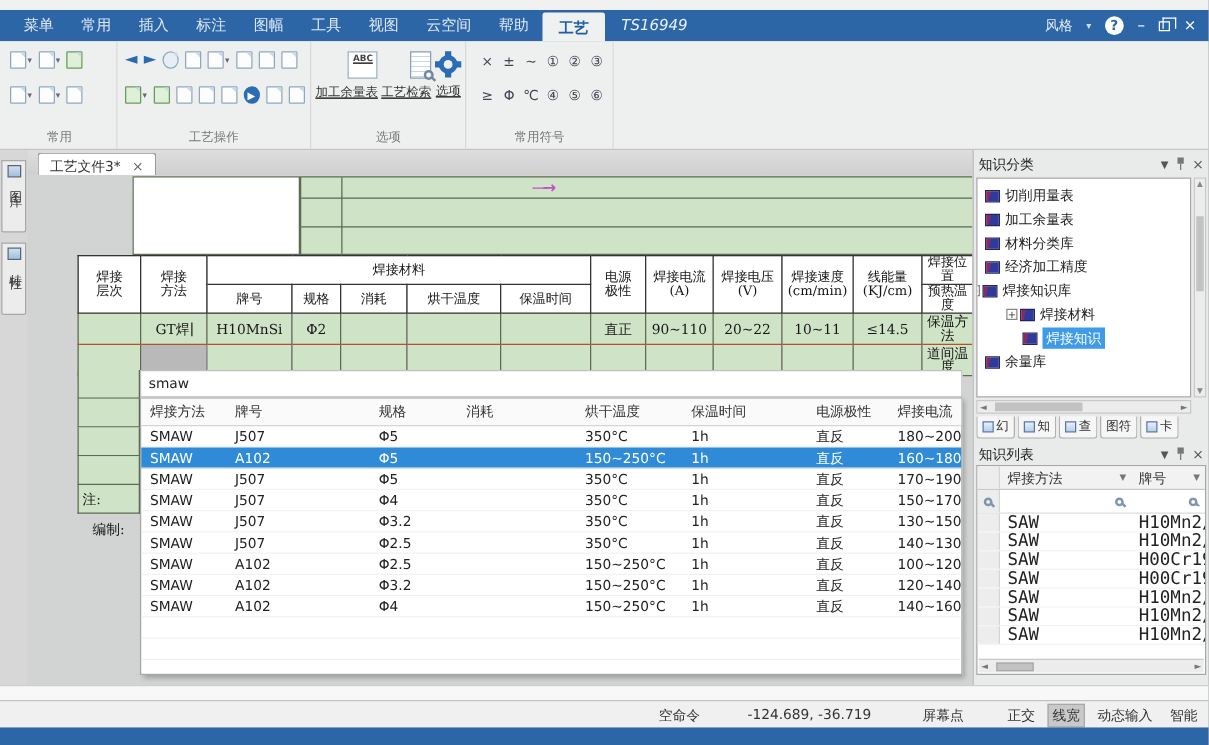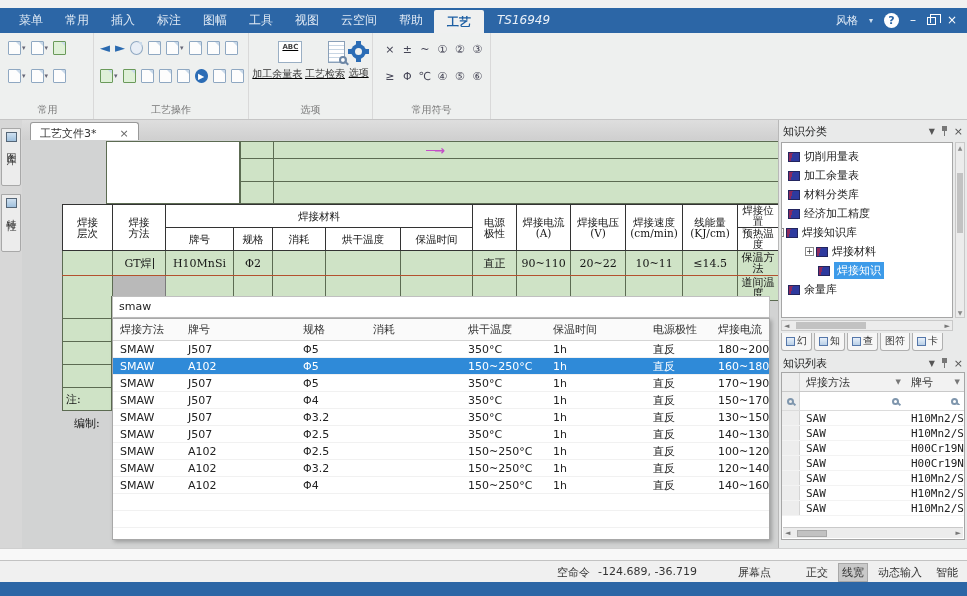--- a/index.html
+++ b/index.html
@@ -64,21 +64,21 @@
   .gear .hole { position:absolute; inset:4px; background:#eef0ef; border-radius:50%; z-index:1; }
   .symbol-grid { position:absolute; top:10px; left:8px; right:4px; display:grid;
                  grid-template-columns:repeat(6,1fr); row-gap:14px; }
   .sym-btn { font-size:11px; color:#445; text-align:center; cursor:default; }
 
   
   .tabbar { position:absolute; left:22px; top:120px; width:756px; height:23px;
             background:linear-gradient(#dedede,#cdcdcd); }
   .doc-tab { position:absolute; left:8px; top:2px; height:21px; background:#fff;
              border:1px solid #999; border-bottom:none; border-radius:3px 3px 0 0;
-             font-size:11px; color:#333; padding:0 9px; display:flex; align-items:center; gap:23px; }
+             font-size:11px; color:#333; padding:0 9px; display:flex; align-items:center; gap:9px; }
   .doc-tab .close { color:#666; font-size:11px; }
   .side-strip { position:absolute; left:0; top:120px; width:22px; height:440px; background:#d7d7d7; }
   .side-tab { position:absolute; left:1px; width:20px; background:#ececec; border:1px solid #a8a8a8;
               border-radius:0 0 2px 2px; display:flex; flex-direction:column; align-items:center;
               padding-top:3px; gap:3px; }
   .st1 { top:8px; height:58px; } .st2 { top:74px; height:58px; }
   .side-icon { width:11px; height:10px; border:1px solid #567; background:linear-gradient(#cfe0f0,#9fc0dd); }
   .side-tab .vtxt { writing-mode:vertical-rl; font-size:10px; color:#333; letter-spacing:2px; }
 
   
@@ -155,41 +155,41 @@
   .ptab { display:flex; align-items:center; gap:2px; background:#f6f6f6; border:1px solid #b0b0b0;
           border-radius:0 0 3px 3px; border-top:none; padding:1px 4px 2px; font-size:10px; color:#333; }
   .tab-ic { width:9px; height:9px; border:1px solid #5577aa; background:linear-gradient(#e8f0fa,#b8cfe6); }
 
   .list-box { position:absolute; left:2px; top:252px; width:184px; height:168px; background:#fff;
               border:1px solid #a6a6a6; overflow:hidden; }
   .kl-head { display:flex; height:19px; background:#f2f2f2; border-bottom:1px solid #c9c9c9;
              align-items:center; color:#333; }
   .kl-filter { display:flex; height:19px; border-bottom:1px solid #dcdcdc; align-items:center; }
   .kl-row { display:flex; height:15px; align-items:center; color:#222;
-            font-family:"DejaVu Sans Mono", monospace; font-size:11px; border-bottom:1px solid #f3f3f3; }
+            font-family:"DejaVu Sans Mono", monospace; font-size:14px; border-bottom:1px solid #f3f3f3; }
   .kc0 { width:18px; align-self:stretch; background:#ededed; border-right:1px solid #d5d5d5; }
   .kc1 { width:105px; padding-left:6px; display:flex; align-items:center; }
   .kc2 { flex:1; padding-left:6px; display:flex; align-items:center; overflow:hidden; white-space:nowrap; }
   .sort-caret { margin-left:auto; margin-right:4px; font-size:7px; color:#777; }
   .fmag { position:relative; display:inline-block; width:7px; height:7px; border:2px solid #7f96ad;
           border-radius:50%; margin-left:auto; margin-right:6px; }
   .fmag::after { content:""; position:absolute; width:4px; height:2px; background:#7f96ad;
                  transform:rotate(45deg); right:-4px; bottom:-2px; }
   .kl-hscroll { position:absolute; left:1px; right:1px; bottom:1px; height:11px; background:#ececec;
                 border-top:1px solid #c9c9c9; font-size:7px; color:#777; }
   .kl-hthumb { position:absolute; left:14px; top:2px; width:30px; height:7px; background:#c2c2c2;
                border:1px solid #a8a8a8; }
 
   
   .cmd-band { position:absolute; left:0; top:548px; width:967px; height:12px; background:#f8f8f8;
               border-top:1px solid #cfcfcf; }
   .statusbar { position:absolute; left:0; top:560px; width:967px; height:22px; background:#f0f0f0;
                border-top:1px solid #c2c2c2; font-size:11px; color:#333; }
   .sb-item { position:absolute; top:4px; white-space:nowrap; }
-  .sb-cmd { left:557px; } .sb-coords { left:598px; } .sb-point { left:738px; }
+  .sb-cmd { left:527px; } .sb-coords { left:598px; } .sb-point { left:738px; }
   .sb-toggles { position:absolute; left:802px; top:2px; display:flex; gap:6px; }
   .toggle { padding:2px 4px; }
   .toggle.on { background:#c9c9c9; border:1px solid #a8a8a8; padding:1px 3px; }
   .bottom-strip { position:absolute; left:0; top:582px; width:967px; height:14px; background:#2c66a6; }
 </style>
 </head>
 <body>
 
 <div id="app">
 

